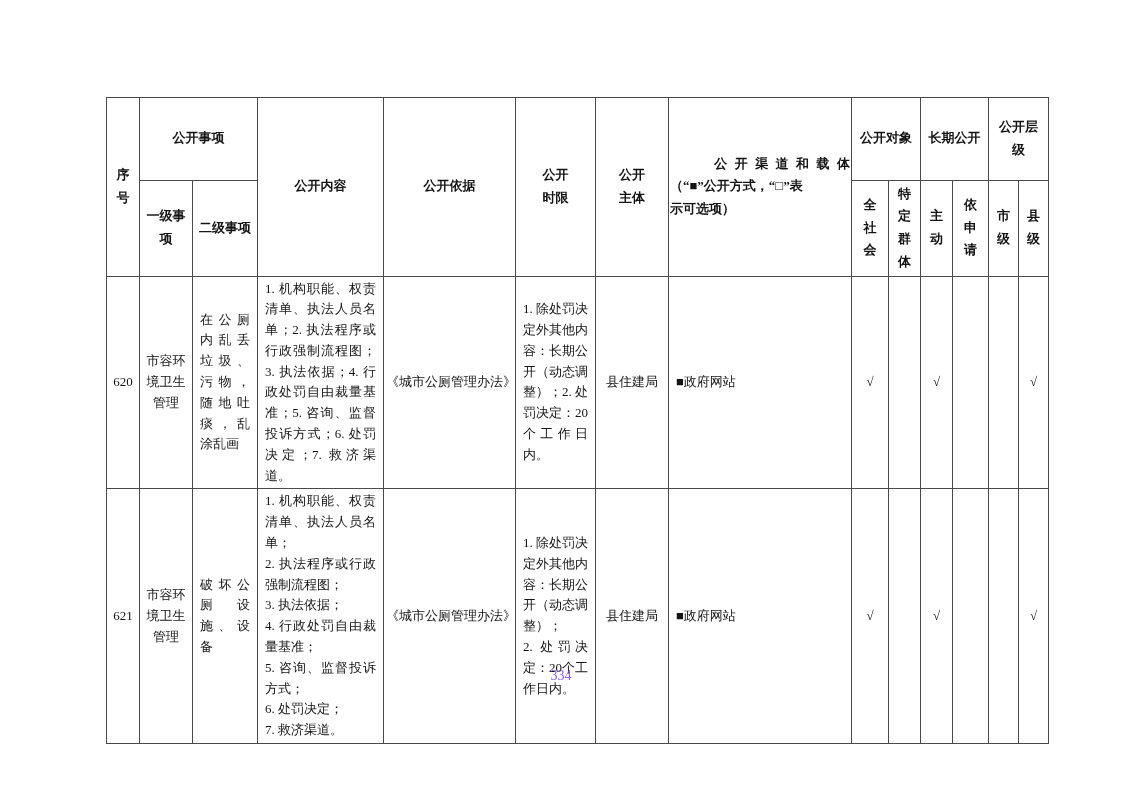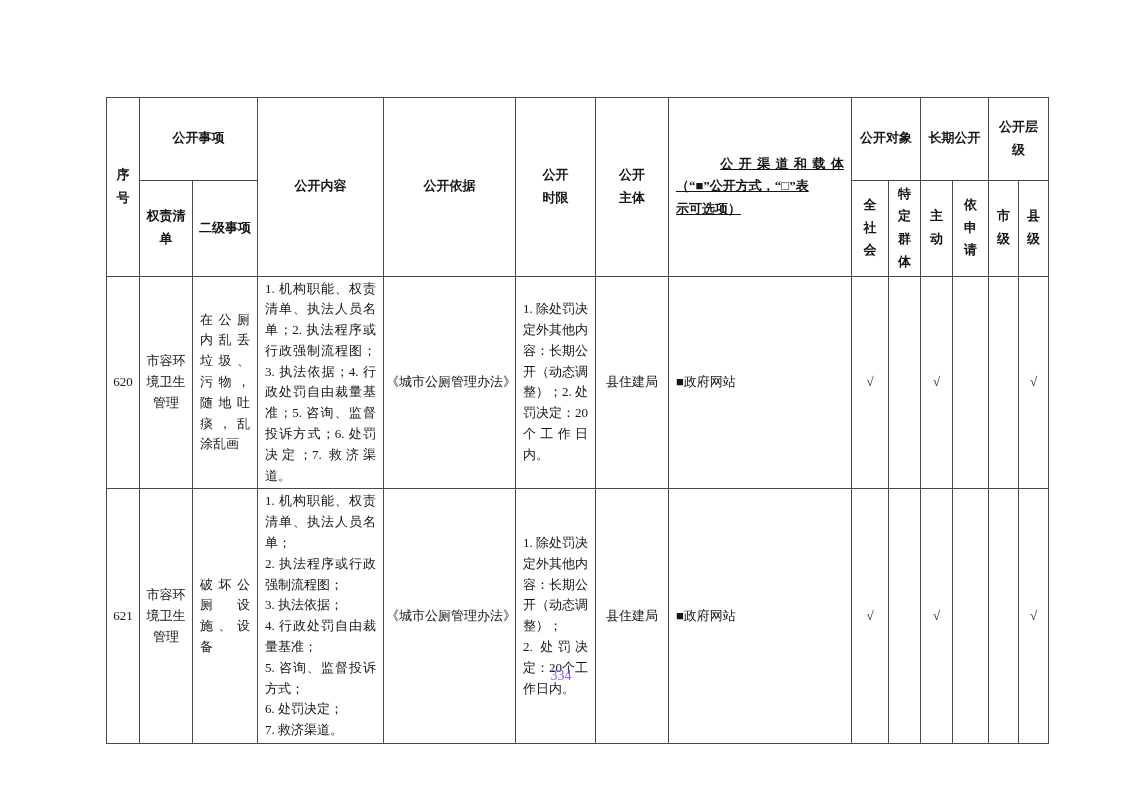--- a/index.html
+++ b/index.html
@@ -18,21 +18,21 @@
     overflow:hidden;
   }
   thead th { font-weight:bold; line-height:1.75; }
   thead th.tight { padding:2px 2px; }
 
   
   .stk { width:1.1em; margin:0 auto; word-break:break-all; }
   .w2  { width:2.2em; margin:0 auauto; margin:0 auto; word-break:break-all; }
   .w3  { width:3.3em; margin:16px auto; word-break:break-all; }
 
-  th.channel-h { text-align:left; padding:2px 7px;text-decoration:underline; }
+  th.channel-h { text-align:left; padding:2px 1px; }
   .ch1 { text-align:justify; text-align-last:justify; text-indent:3.4em; }
   .ch2 { white-space:pre-wrap; text-align:left; }
 
   td.txt  { text-align:justify; text-justify:inter-ideograph; padding:2px 7px; }
   td.pre  { white-space:pre-wrap; }
   td.basis { white-space:nowrap; font-size:13px; padding:2px 2px; }
   td.channel-cell { text-align:left; padding:2px 7px; }
   td.mark { padding:0; font-size:13px; }
 
   tr.h1 { height:40px; }
@@ -88,21 +88,21 @@
 示可选项）</div>
         </th>
         <th colspan="2" class="tight">公开对象</th>
         <th colspan="2" class="tight">长期公开</th>
         <th colspan="2" class="tight">
             <div class="w3">公开层级</div>
           </th>
       </tr>
       <tr class="h2">
         <th class="tight">
-            <div class="w3">权责清单</div>
+            <div class="w3">一级事项</div>
           </th>
         <th class="tight">二级事项</th>
         <th class="tight">
             <div class="stk">全社会</div>
           </th>
         <th class="tight">
             <div class="stk">特定群体</div>
           </th>
         <th class="tight">
             <div class="stk">主动</div>

